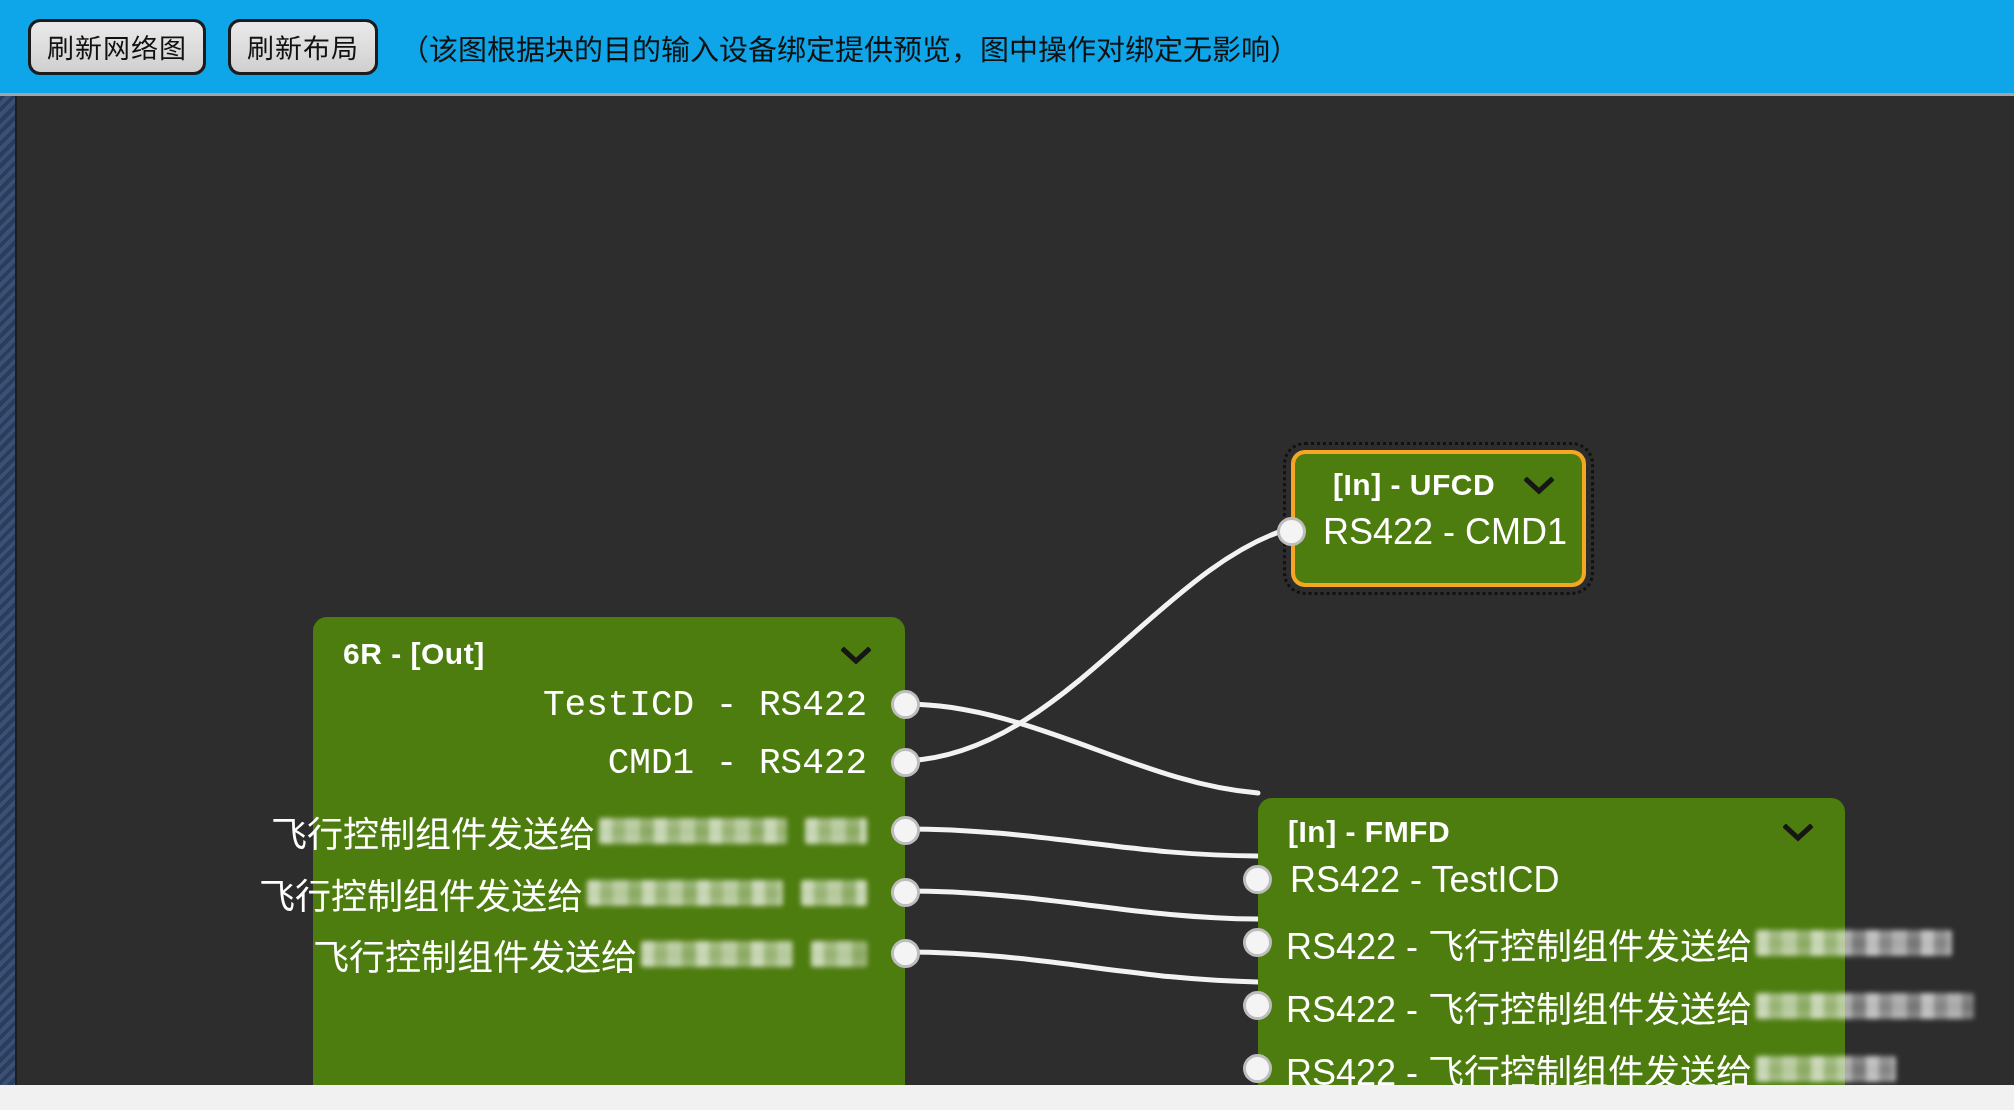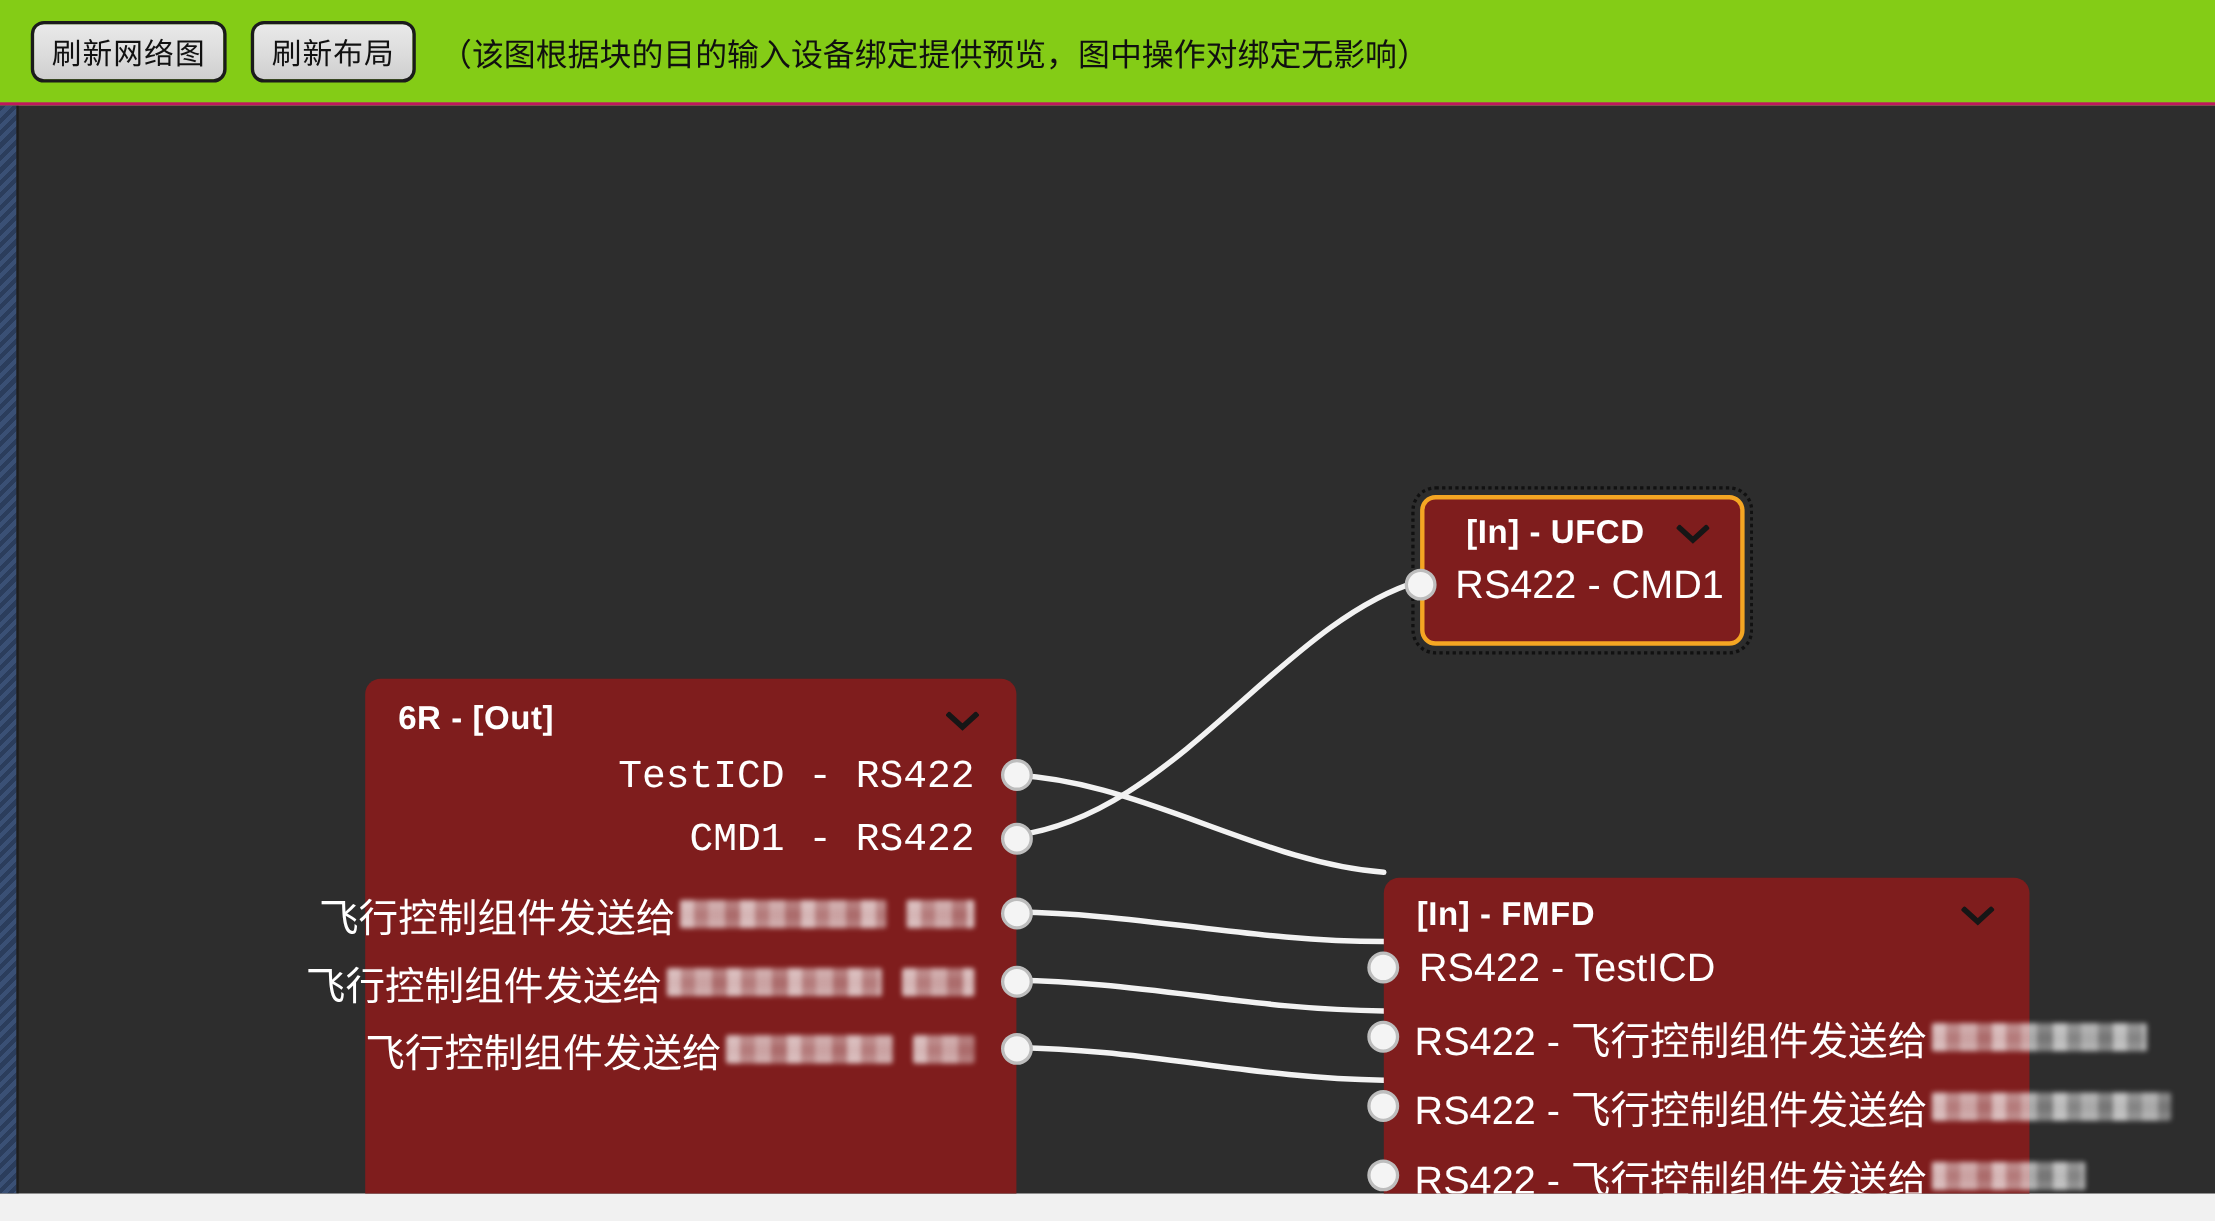--- a/index.html
+++ b/index.html
@@ -8,24 +8,24 @@
     width:2014px;height:1110px;
     background:#f1f1f1;
     font-family:"Liberation Sans","DejaVu Sans",sans-serif;
     overflow:hidden;
   }
   .app{position:relative;width:2014px;height:1110px;background:#f1f1f1;}
 
   
   .toolbar{
     position:absolute;left:0;top:0;width:2014px;height:96px;
-    background:#84cc16;
+    background:#0ea5e9;
     display:flex;align-items:center;
     box-sizing:border-box;padding-left:28px;
-    border-bottom:3px solid #be185d;
+    border-bottom:3px solid #a3a3a3;
   }
   .tbtn{
     height:56px;min-width:150px;
     margin-right:22px;
     border:3px solid #1b1b1b;
     border-radius:12px;
     background:linear-gradient(180deg,#e9e9e9 0%,#dcdcdc 55%,#cfcfcf 100%);
     color:#111;
     font-size:27px;
     font-weight:400;
@@ -51,21 +51,21 @@
     position:absolute;left:0;top:0;width:15px;height:989px;
     background:repeating-linear-gradient(135deg,
       #2b3d5c 0px,#2b3d5c 4px,#3a5075 4px,#3a5075 8px);
     border-right:2px solid #1d1d1d;
   }
   .edges{position:absolute;left:0;top:0;width:2014px;height:989px;pointer-events:none;}
 
   
   .node{
     position:absolute;
-    background:#7f1d1d;
+    background:#4d7c0f;
     border-radius:14px;
     box-sizing:border-box;
     color:#ffffff;
   }
   .node.selected{
     border:4px solid #f5a623;
     outline:3px dotted #111;
     outline-offset:5px;
   }
   .node-header{
@@ -112,21 +112,21 @@
         rgba(255,255,255,.34) 41px, rgba(255,255,255,.34) 55px),
       repeating-linear-gradient(0deg,
         rgba(255,255,255,.18) 0px, rgba(255,255,255,.18) 8px,
         rgba(255,255,255,.06) 8px, rgba(255,255,255,.06) 17px);
     filter:blur(2.4px);
     opacity:.92;
   }
   .blur.gap{margin-left:18px;}
 
   
-  #node-6r{left:332px;top:521px;width:592px;height:483px;}
+  #node-6r{left:313px;top:521px;width:592px;height:483px;}
   #node-6r .node-header{left:0;top:0;height:74px;padding-left:30px;}
   #node-6r .chev{right:34px;top:30px;}
 
   #node-ufcd{left:1291px;top:354px;width:295px;height:137px;}
   #node-ufcd .node-header{height:62px;padding-left:38px;}
   #node-ufcd .chev{right:28px;top:23px;}
 
   #node-fmfd{left:1258px;top:702px;width:587px;height:328px;}
   #node-fmfd .node-header{height:68px;padding-left:30px;}
   #node-fmfd .chev{right:32px;top:26px;}

